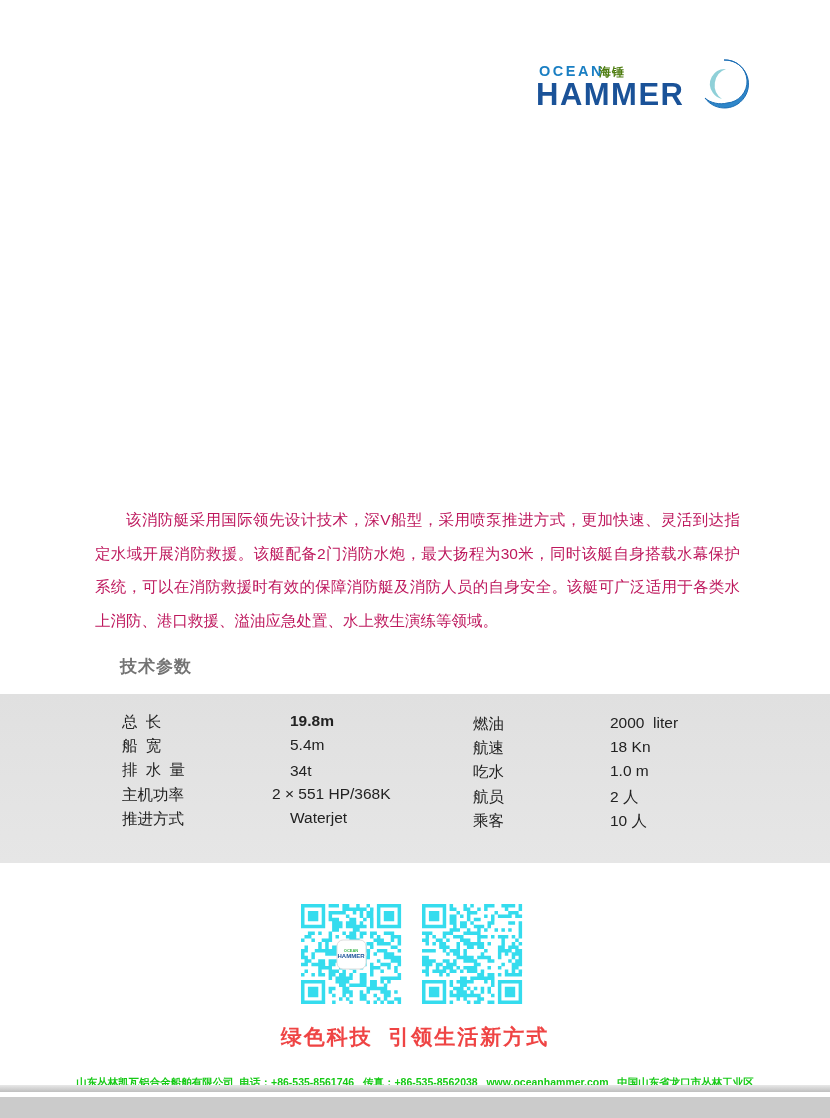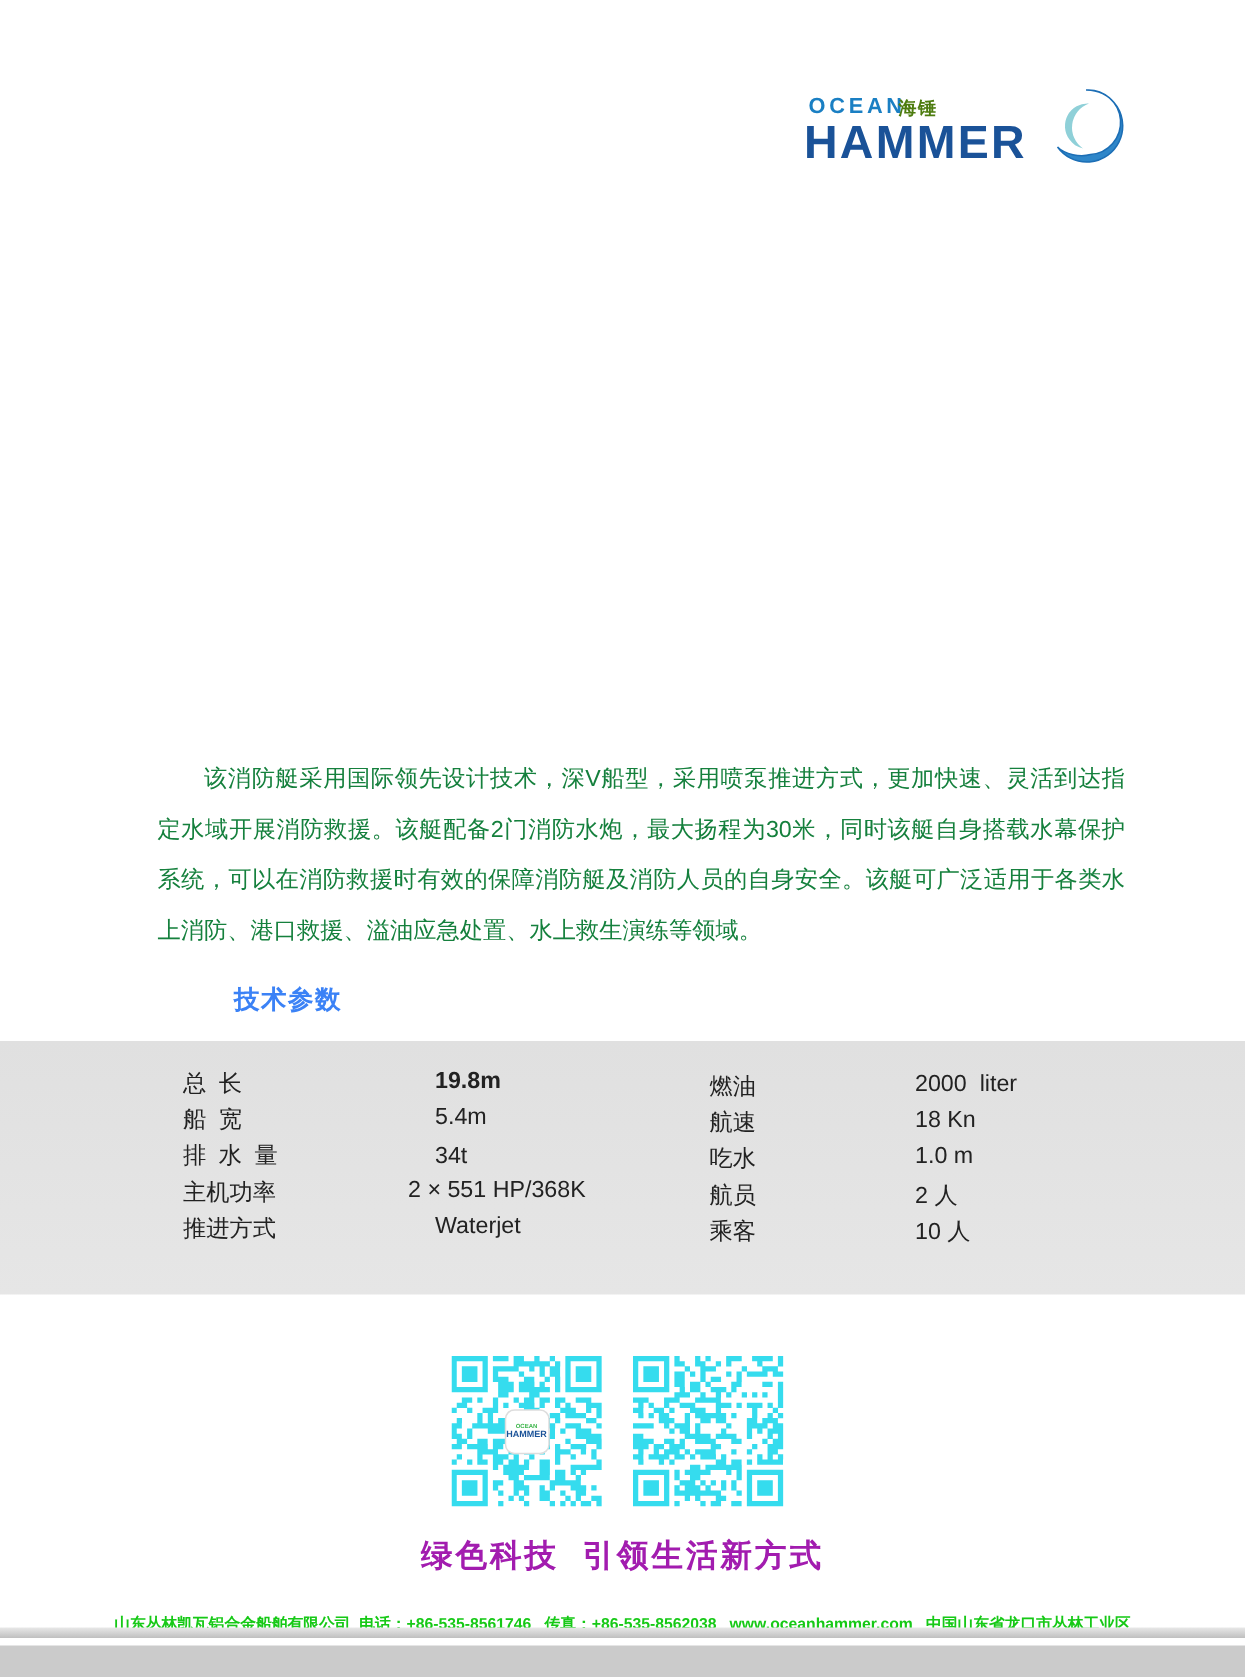--- a/index.html
+++ b/index.html
@@ -26,25 +26,25 @@
 </div>
 
 <svg class="abs" style="left:0;top:0;" width="830" height="310" viewBox="0 0 830 310">
   <g id="boat1"></g>
 </svg>
 
 <svg class="abs" style="left:0;top:290px;" width="830" height="190" viewBox="0 290 830 190">
   <g id="boat2"></g>
 </svg>
 
-<div class="abs" style="left:105px;top:503px;width:645px;font-size:15.5px;line-height:33.5px;color:#15803d;text-align:justify;">
+<div class="abs" style="left:95px;top:503px;width:645px;font-size:15.5px;line-height:33.5px;color:#be185d;text-align:justify;">
 <span style="margin-left:31px;"></span>该消防艇采用国际领先设计技术，深V船型，采用喷泵推进方式，更加快速、灵活到达指定水域开展消防救援。该艇配备2门消防水炮，最大扬程为30米，同时该艇自身搭载水幕保护系统，可以在消防救援时有效的保障消防艇及消防人员的自身安全。该艇可广泛适用于各类水上消防、港口救援、溢油应急处置、水上救生演练等领域。
 </div>
 
-<div class="abs" style="left:120px;top:655px;font-size:17px;font-weight:bold;color:#3b82f6;letter-spacing:1px;margin-left:36px;">技术参数</div>
+<div class="abs" style="left:120px;top:655px;font-size:17px;font-weight:bold;color:#737373;letter-spacing:1px;">技术参数</div>
 
 <div class="abs" style="left:0;top:694px;width:830px;height:169px;background:linear-gradient(#e0e0e0,#e6e6e6);"></div>
 
 <div class="abs" style="left:0;top:712px;width:830px;font-size:15.5px;color:#222;">
 
   <div class="abs" style="left:122px;top:0px;letter-spacing:2px;">总 长</div>
   <div class="abs" style="left:290px;top:0px;font-weight:bold;">19.8m</div>
   <div class="abs" style="left:473px;top:2px;">燃油</div>
   <div class="abs" style="left:610px;top:2px;">2000&nbsp; liter</div>
 
@@ -74,19 +74,19 @@
 
   <rect x="36" y="36" width="29" height="29" rx="6" fill="#ffffff" stroke="#dddddd"></rect>
   <text x="50" y="48" font-size="4" fill="#3cb54a" text-anchor="middle" font-weight="bold">OCEAN</text>
   <text x="50" y="54" font-size="6" fill="#1a5298" text-anchor="middle" font-weight="bold">HAMMER</text>
 </svg>
 
 <svg class="abs" style="left:422px;top:904px;" width="101" height="101" viewBox="0 0 101 101">
   <path fill="#35dcee" d="M0.0 0.0h24.2v3.5h-24.2zM27.6 0.0h3.5v3.5h-3.5zM41.4 0.0h3.5v3.5h-3.5zM48.3 0.0h3.5v3.5h-3.5zM62.1 0.0h10.4v3.5h-10.4zM79.4 0.0h13.8v3.5h-13.8zM96.6 0.0h3.5v3.5h-3.5zM0.0 3.5h3.5v3.5h-3.5zM20.7 3.5h3.5v3.5h-3.5zM27.6 3.5h6.9v3.5h-6.9zM41.4 3.5h6.9v3.5h-6.9zM55.2 3.5h3.5v3.5h-3.5zM62.1 3.5h3.5v3.5h-3.5zM82.8 3.5h3.5v3.5h-3.5zM96.6 3.5h3.5v3.5h-3.5zM0.0 6.9h3.5v3.5h-3.5zM6.9 6.9h10.4v3.5h-10.4zM20.7 6.9h3.5v3.5h-3.5zM34.5 6.9h3.5v3.5h-3.5zM44.9 6.9h10.4v3.5h-10.4zM72.5 6.9h3.5v3.5h-3.5zM86.2 6.9h10.4v3.5h-10.4zM0.0 10.4h3.5v3.5h-3.5zM6.9 10.4h10.4v3.5h-10.4zM20.7 10.4h3.5v3.5h-3.5zM27.6 10.4h6.9v3.5h-6.9zM38.0 10.4h3.5v3.5h-3.5zM44.9 10.4h3.5v3.5h-3.5zM62.1 10.4h3.5v3.5h-3.5zM69.0 10.4h3.5v3.5h-3.5zM75.9 10.4h13.8v3.5h-13.8zM93.2 10.4h6.9v3.5h-6.9zM0.0 13.8h3.5v3.5h-3.5zM6.9 13.8h10.4v3.5h-10.4zM20.7 13.8h3.5v3.5h-3.5zM27.6 13.8h6.9v3.5h-6.9zM44.9 13.8h3.5v3.5h-3.5zM51.8 13.8h6.9v3.5h-6.9zM69.0 13.8h3.5v3.5h-3.5zM0.0 17.2h3.5v3.5h-3.5zM20.7 17.2h3.5v3.5h-3.5zM27.6 17.2h6.9v3.5h-6.9zM38.0 17.2h6.9v3.5h-6.9zM48.3 17.2h3.5v3.5h-3.5zM65.5 17.2h6.9v3.5h-6.9zM86.2 17.2h6.9v3.5h-6.9zM96.6 17.2h3.5v3.5h-3.5zM0.0 20.7h24.2v3.5h-24.2zM31.1 20.7h3.5v3.5h-3.5zM38.0 20.7h6.9v3.5h-6.9zM51.8 20.7h10.4v3.5h-10.4zM65.5 20.7h3.5v3.5h-3.5zM96.6 20.7h3.5v3.5h-3.5zM27.6 24.2h10.4v3.5h-10.4zM44.9 24.2h3.5v3.5h-3.5zM55.2 24.2h3.5v3.5h-3.5zM62.1 24.2h3.5v3.5h-3.5zM72.5 24.2h3.5v3.5h-3.5zM79.4 24.2h3.5v3.5h-3.5zM86.2 24.2h3.5v3.5h-3.5zM96.6 24.2h3.5v3.5h-3.5zM0.0 27.6h10.4v3.5h-10.4zM20.7 27.6h10.4v3.5h-10.4zM41.4 27.6h17.2v3.5h-17.2zM96.6 27.6h3.5v3.5h-3.5zM3.5 31.1h3.5v3.5h-3.5zM10.4 31.1h3.5v3.5h-3.5zM20.7 31.1h3.5v3.5h-3.5zM31.1 31.1h10.4v3.5h-10.4zM55.2 31.1h10.4v3.5h-10.4zM69.0 31.1h3.5v3.5h-3.5zM75.9 31.1h10.4v3.5h-10.4zM89.7 31.1h3.5v3.5h-3.5zM96.6 31.1h3.5v3.5h-3.5zM0.0 34.5h6.9v3.5h-6.9zM13.8 34.5h6.9v3.5h-6.9zM24.2 34.5h3.5v3.5h-3.5zM38.0 34.5h10.4v3.5h-10.4zM55.2 34.5h3.5v3.5h-3.5zM79.4 34.5h3.5v3.5h-3.5zM93.2 34.5h3.5v3.5h-3.5zM3.5 38.0h3.5v3.5h-3.5zM10.4 38.0h3.5v3.5h-3.5zM17.2 38.0h6.9v3.5h-6.9zM34.5 38.0h3.5v3.5h-3.5zM41.4 38.0h20.7v3.5h-20.7zM65.5 38.0h3.5v3.5h-3.5zM79.4 38.0h3.5v3.5h-3.5zM89.7 38.0h3.5v3.5h-3.5zM96.6 38.0h3.5v3.5h-3.5zM17.2 41.4h10.4v3.5h-10.4zM34.5 41.4h3.5v3.5h-3.5zM44.9 41.4h6.9v3.5h-6.9zM55.2 41.4h6.9v3.5h-6.9zM75.9 41.4h6.9v3.5h-6.9zM86.2 41.4h10.4v3.5h-10.4zM0.0 44.9h13.8v3.5h-13.8zM20.7 44.9h3.5v3.5h-3.5zM27.6 44.9h10.4v3.5h-10.4zM41.4 44.9h3.5v3.5h-3.5zM62.1 44.9h3.5v3.5h-3.5zM75.9 44.9h13.8v3.5h-13.8zM93.2 44.9h6.9v3.5h-6.9zM24.2 48.3h3.5v3.5h-3.5zM31.1 48.3h6.9v3.5h-6.9zM41.4 48.3h3.5v3.5h-3.5zM58.7 48.3h3.5v3.5h-3.5zM75.9 48.3h3.5v3.5h-3.5zM82.8 48.3h3.5v3.5h-3.5zM89.7 48.3h10.4v3.5h-10.4zM0.0 51.8h6.9v3.5h-6.9zM34.5 51.8h17.2v3.5h-17.2zM55.2 51.8h13.8v3.5h-13.8zM75.9 51.8h3.5v3.5h-3.5zM89.7 51.8h3.5v3.5h-3.5zM96.6 51.8h3.5v3.5h-3.5zM0.0 55.2h13.8v3.5h-13.8zM20.7 55.2h6.9v3.5h-6.9zM31.1 55.2h3.5v3.5h-3.5zM41.4 55.2h13.8v3.5h-13.8zM65.5 55.2h6.9v3.5h-6.9zM86.2 55.2h3.5v3.5h-3.5zM93.2 55.2h6.9v3.5h-6.9zM0.0 58.7h10.4v3.5h-10.4zM13.8 58.7h6.9v3.5h-6.9zM24.2 58.7h10.4v3.5h-10.4zM51.8 58.7h6.9v3.5h-6.9zM79.4 58.7h3.5v3.5h-3.5zM89.7 58.7h10.4v3.5h-10.4zM3.5 62.1h3.5v3.5h-3.5zM13.8 62.1h3.5v3.5h-3.5zM20.7 62.1h10.4v3.5h-10.4zM34.5 62.1h3.5v3.5h-3.5zM41.4 62.1h13.8v3.5h-13.8zM65.5 62.1h3.5v3.5h-3.5zM75.9 62.1h3.5v3.5h-3.5zM89.7 62.1h6.9v3.5h-6.9zM0.0 65.5h6.9v3.5h-6.9zM10.4 65.5h13.8v3.5h-13.8zM27.6 65.5h6.9v3.5h-6.9zM38.0 65.5h3.5v3.5h-3.5zM44.9 65.5h10.4v3.5h-10.4zM58.7 65.5h3.5v3.5h-3.5zM82.8 65.5h3.5v3.5h-3.5zM89.7 65.5h3.5v3.5h-3.5zM96.6 65.5h3.5v3.5h-3.5zM3.5 69.0h3.5v3.5h-3.5zM17.2 69.0h3.5v3.5h-3.5zM24.2 69.0h3.5v3.5h-3.5zM55.2 69.0h6.9v3.5h-6.9zM65.5 69.0h6.9v3.5h-6.9zM75.9 69.0h3.5v3.5h-3.5zM82.8 69.0h17.2v3.5h-17.2zM38.0 72.5h6.9v3.5h-6.9zM48.3 72.5h24.2v3.5h-24.2zM0.0 75.9h24.2v3.5h-24.2zM27.6 75.9h3.5v3.5h-3.5zM34.5 75.9h17.2v3.5h-17.2zM62.1 75.9h3.5v3.5h-3.5zM69.0 75.9h3.5v3.5h-3.5zM75.9 75.9h24.2v3.5h-24.2zM0.0 79.4h3.5v3.5h-3.5zM20.7 79.4h3.5v3.5h-3.5zM27.6 79.4h3.5v3.5h-3.5zM38.0 79.4h6.9v3.5h-6.9zM69.0 79.4h3.5v3.5h-3.5zM75.9 79.4h3.5v3.5h-3.5zM96.6 79.4h3.5v3.5h-3.5zM0.0 82.8h3.5v3.5h-3.5zM6.9 82.8h10.4v3.5h-10.4zM20.7 82.8h3.5v3.5h-3.5zM31.1 82.8h10.4v3.5h-10.4zM44.9 82.8h3.5v3.5h-3.5zM51.8 82.8h3.5v3.5h-3.5zM58.7 82.8h3.5v3.5h-3.5zM65.5 82.8h3.5v3.5h-3.5zM75.9 82.8h3.5v3.5h-3.5zM82.8 82.8h10.4v3.5h-10.4zM96.6 82.8h3.5v3.5h-3.5zM0.0 86.2h3.5v3.5h-3.5zM6.9 86.2h10.4v3.5h-10.4zM20.7 86.2h3.5v3.5h-3.5zM27.6 86.2h3.5v3.5h-3.5zM34.5 86.2h10.4v3.5h-10.4zM48.3 86.2h3.5v3.5h-3.5zM58.7 86.2h3.5v3.5h-3.5zM65.5 86.2h3.5v3.5h-3.5zM75.9 86.2h3.5v3.5h-3.5zM82.8 86.2h10.4v3.5h-10.4zM96.6 86.2h3.5v3.5h-3.5zM0.0 89.7h3.5v3.5h-3.5zM6.9 89.7h10.4v3.5h-10.4zM20.7 89.7h3.5v3.5h-3.5zM27.6 89.7h31.1v3.5h-31.1zM69.0 89.7h3.5v3.5h-3.5zM75.9 89.7h3.5v3.5h-3.5zM82.8 89.7h10.4v3.5h-10.4zM96.6 89.7h3.5v3.5h-3.5zM0.0 93.2h3.5v3.5h-3.5zM20.7 93.2h3.5v3.5h-3.5zM34.5 93.2h3.5v3.5h-3.5zM41.4 93.2h3.5v3.5h-3.5zM55.2 93.2h6.9v3.5h-6.9zM75.9 93.2h3.5v3.5h-3.5zM96.6 93.2h3.5v3.5h-3.5zM0.0 96.6h24.2v3.5h-24.2zM27.6 96.6h3.5v3.5h-3.5zM44.9 96.6h3.5v3.5h-3.5zM51.8 96.6h6.9v3.5h-6.9zM65.5 96.6h6.9v3.5h-6.9zM75.9 96.6h24.2v3.5h-24.2z"></path>
 </svg>
 
-<div class="abs" style="left:0;top:1023px;width:830px;text-align:center;font-size:21px;font-weight:bold;color:#a21caf;letter-spacing:2px;">绿色科技&nbsp;&nbsp;引领生活新方式</div>
+<div class="abs" style="left:0;top:1023px;width:830px;text-align:center;font-size:21px;font-weight:bold;color:#ef4444;letter-spacing:2px;">绿色科技&nbsp;&nbsp;引领生活新方式</div>
 
 <div class="abs" style="left:0;top:1060px;width:830px;text-align:center;font-size:10.5px;font-weight:bold;color:#16c916;margin-top:16px;">山东丛林凯瓦铝合金船舶有限公司&nbsp;&nbsp;电话：+86-535-8561746&nbsp;&nbsp;&nbsp;传真：+86-535-8562038&nbsp;&nbsp;&nbsp;www.oceanhammer.com&nbsp;&nbsp;&nbsp;中国山东省龙口市丛林工业区</div>
 
 <div class="abs" style="left:0;top:1085px;width:830px;height:7px;background:linear-gradient(#e8e8e8,#bfbfbf);"></div>
 
 <div class="abs" style="left:0;top:1097px;width:830px;height:21px;background:#cbcbcb;"></div>
 
 </body></html>

